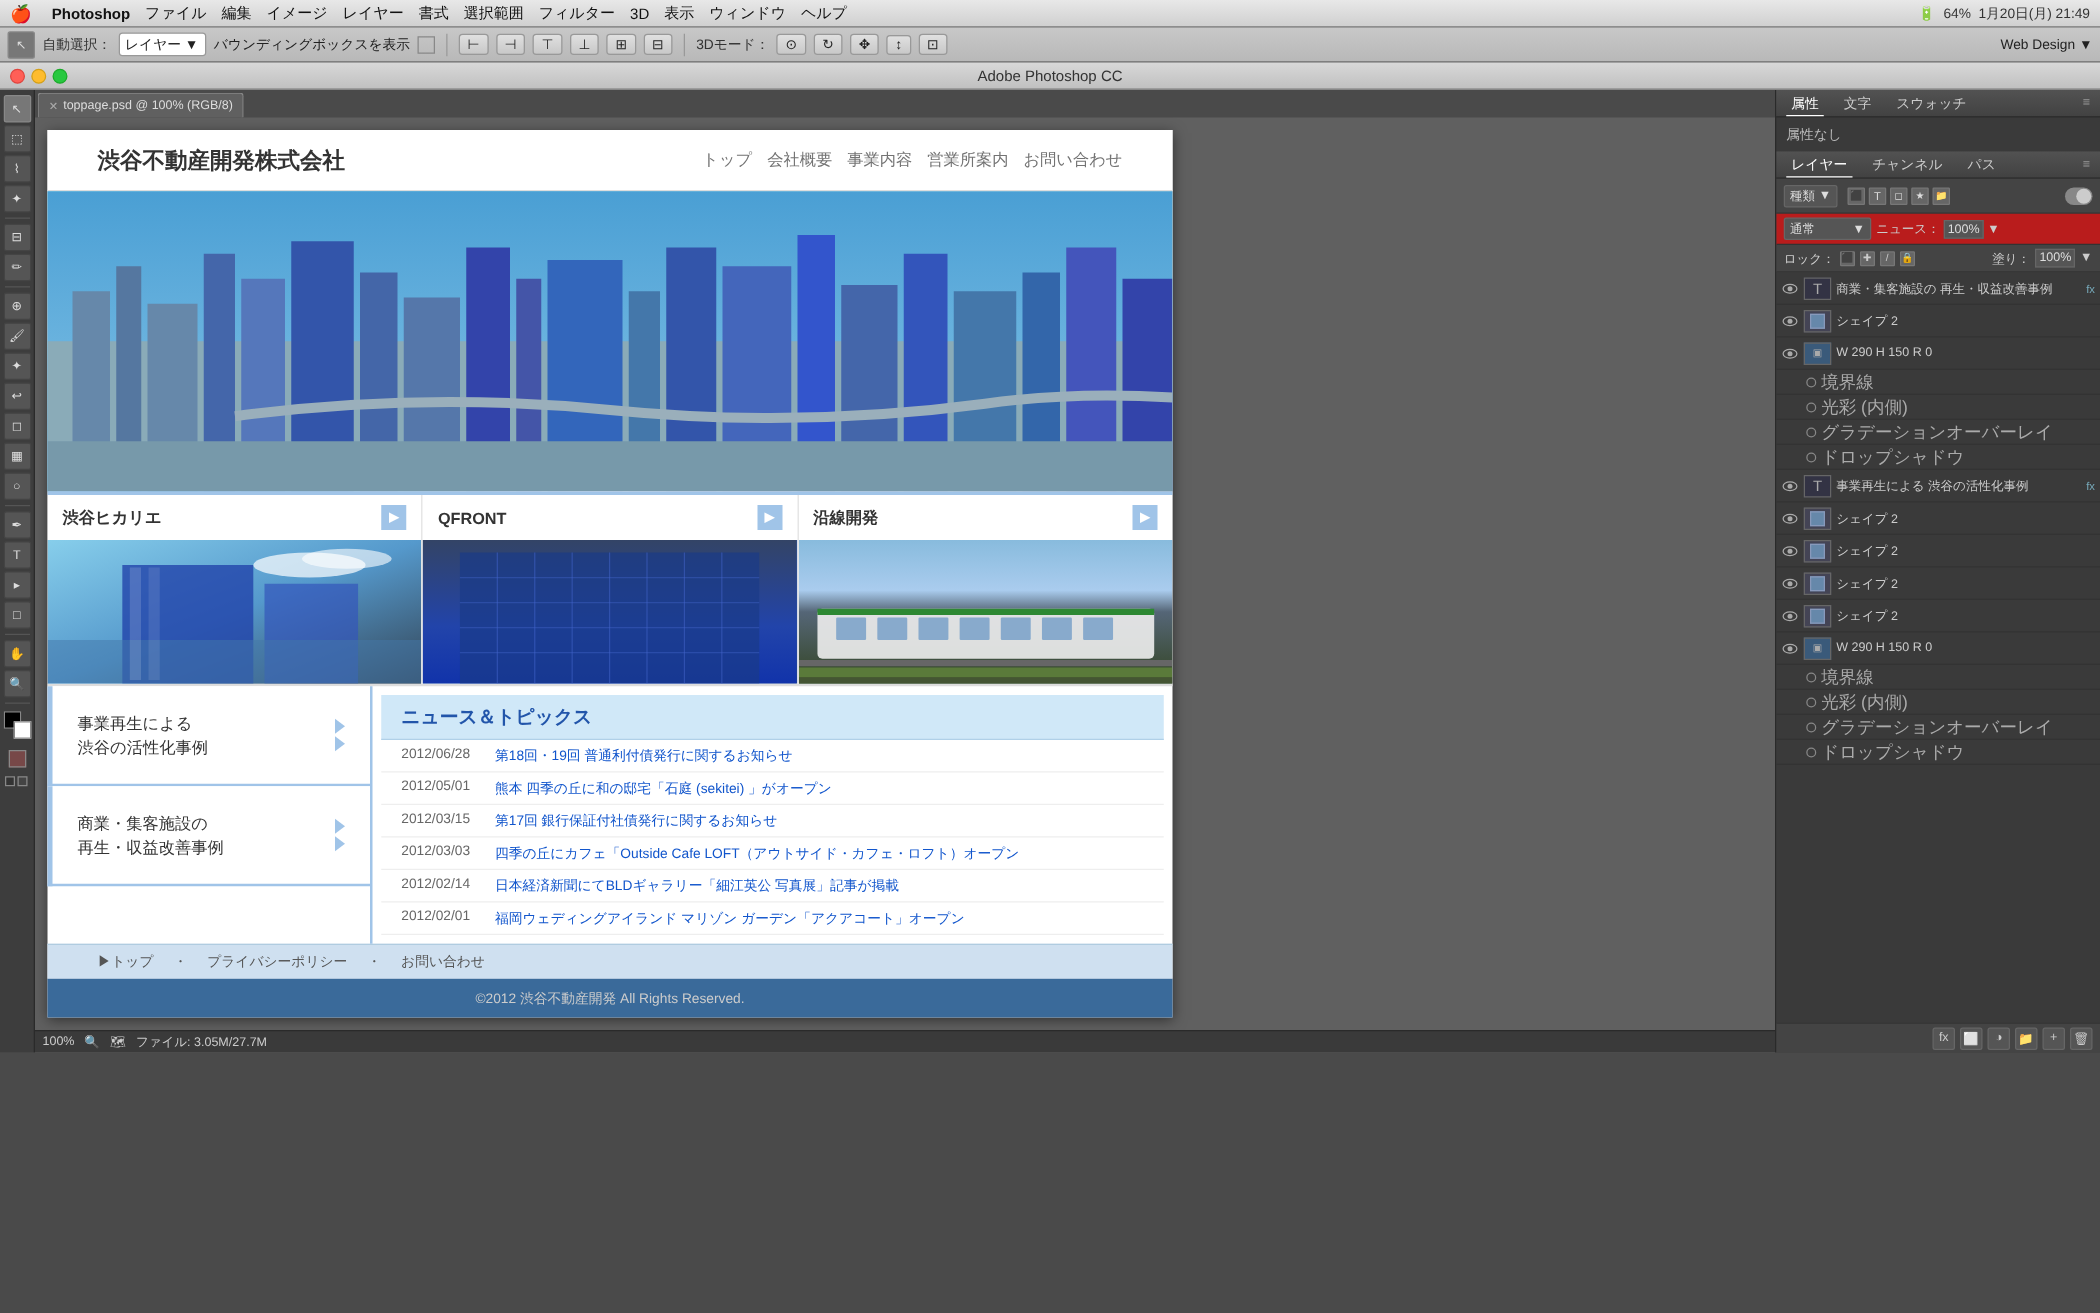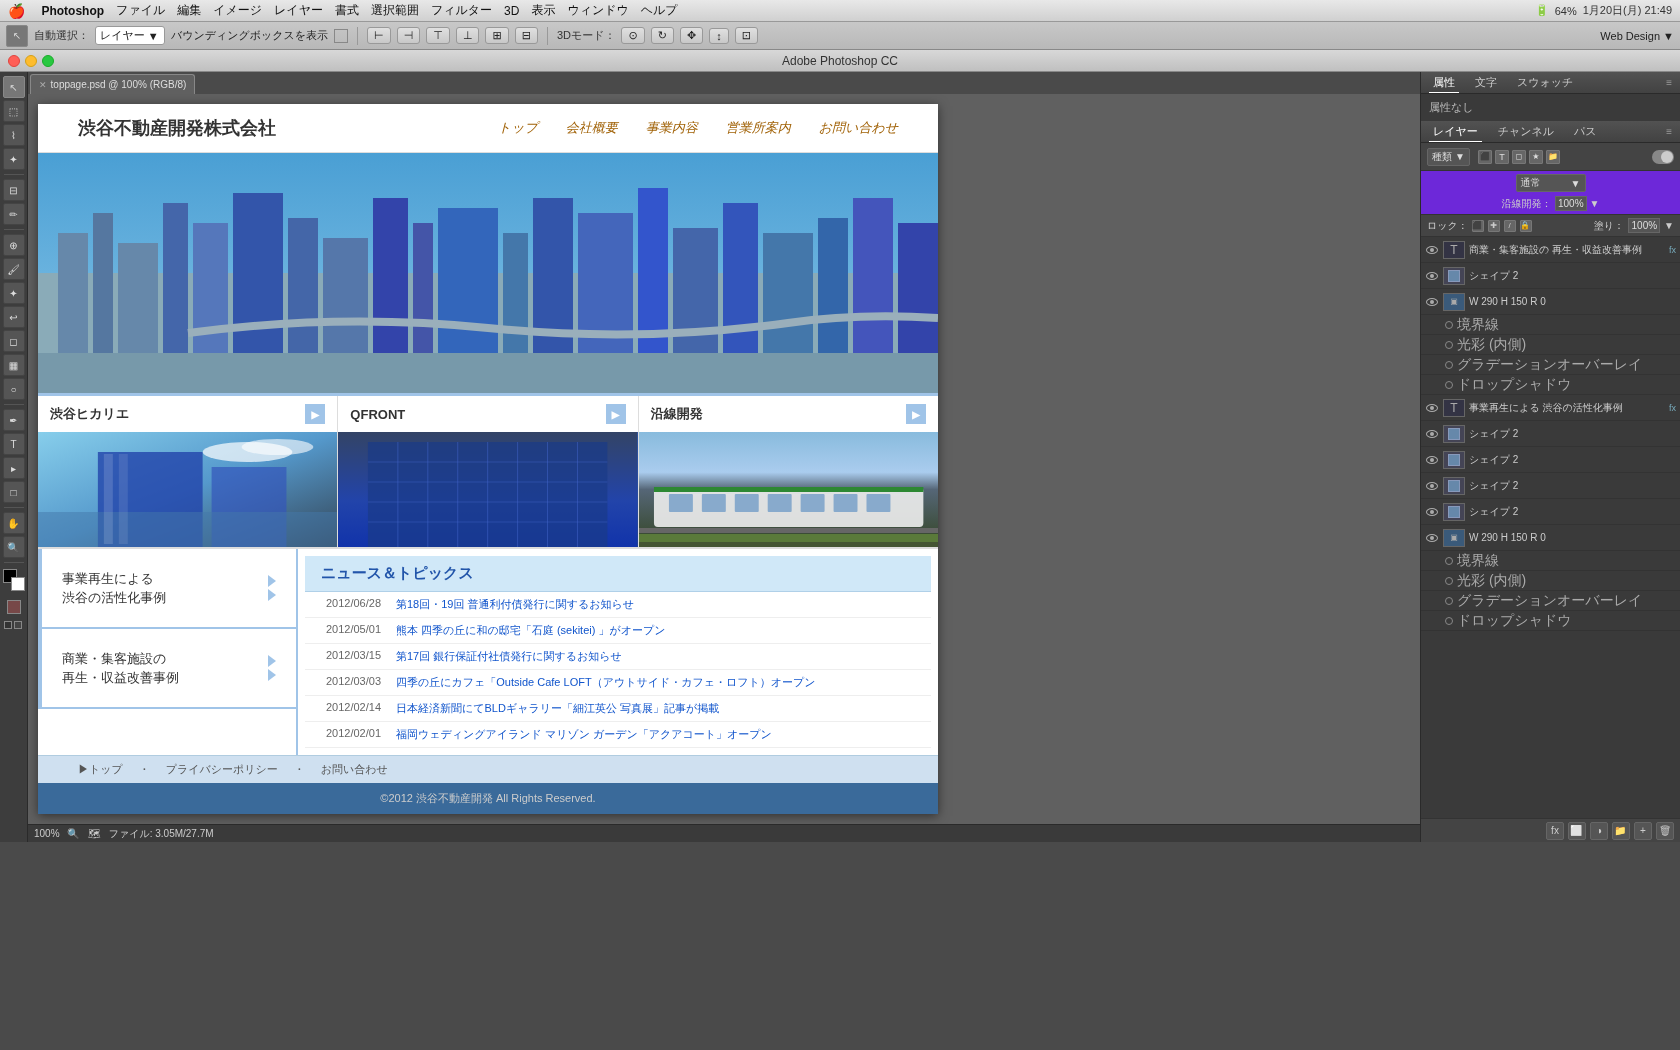--- a/index.html
+++ b/index.html
@@ -423,24 +423,23 @@
       background: white;
       padding: 12px 40px;
       display: flex;
       align-items: center;
       border-bottom: 1px solid #ddd;
     }
     .wp-logo { font-size: 18px; font-weight: bold; color: #333; }
     .wp-nav {
       margin-left: auto;
       display: flex;
-      gap: 28px;
+      gap: 12px;
       font-size: 13px;
-      color: #a16207;
-      font-style: italic;
+      color: #737373;
     }
     .wp-nav span { cursor: pointer; }
 
     .wp-hero {
       width: 100%;
       height: 240px;
       background: linear-gradient(135deg, #87CEEB 0%, #4a9fd4 30%, #c8dde8 60%, #8faab8 100%);
       position: relative;
       overflow: hidden;
       display: flex;
@@ -564,21 +563,21 @@
       border-bottom: 1px solid #b0d0e8;
     }
     .wp-news-item {
       display: flex;
       align-items: flex-start;
       padding: 5px 16px;
       border-bottom: 1px solid #eee;
       font-size: 11px;
       gap: 10px;
     }
-    .news-date { color: #666; white-space: nowrap; flex-shrink: 0; width: 65px; text-align: center; }
+    .news-date { color: #666; white-space: nowrap; flex-shrink: 0; width: 65px; }
     .news-link { color: #1155cc; cursor: pointer; }
 
     .wp-footer-bar {
       background: #cfe0f0;
       padding: 6px 40px;
       display: flex;
       gap: 16px;
       font-size: 11px;
       color: #555;
       border-top: 1px solid #b0cce0;
@@ -986,27 +985,27 @@
           <div style="width:14px;height:14px;background:#666;border:1px solid #777;border-radius:1px;font-size:9px;color:#ddd;display:flex;align-items:center;justify-content:center;">T</div>
           <div style="width:14px;height:14px;background:#666;border:1px solid #777;border-radius:1px;font-size:8px;color:#ddd;display:flex;align-items:center;justify-content:center;">◻</div>
           <div style="width:14px;height:14px;background:#666;border:1px solid #777;border-radius:1px;font-size:8px;color:#ddd;display:flex;align-items:center;justify-content:center;">★</div>
           <div style="width:14px;height:14px;background:#666;border:1px solid #777;border-radius:1px;font-size:8px;color:#ddd;display:flex;align-items:center;justify-content:center;">📁</div>
         </div>
         <div style="margin-left:auto;width:22px;height:14px;background:#888;border-radius:7px;position:relative;cursor:pointer;">
           <div style="width:12px;height:12px;background:#ccc;border-radius:50%;position:absolute;top:1px;right:1px;"></div>
         </div>
       </div>
 
-      <div style="display:flex;align-items:center;padding:3px 6px;gap:4px;background:#6d28d9;border-bottom:1px solid #333;flex-direction:column;">
+      <div style="display:flex;align-items:center;padding:3px 6px;gap:4px;background:#b91c1c;border-bottom:1px solid #333;">
         <div class="layers-mode-dropdown">
           <span>通常</span>
           <span style="margin-left:auto;">▼</span>
         </div>
         <div class="layers-opacity">
-          <span>沿線開発：</span>
+          <span>ニュース：</span>
           <input type="text" value="100%" readonly="" style="">
           <span>▼</span>
         </div>
       </div>
 
       <div class="layers-lock-row">
         <span>ロック：</span>
         <div class="lock-icon">⬛</div>
         <div class="lock-icon">✚</div>
         <div class="lock-icon">/</div>

